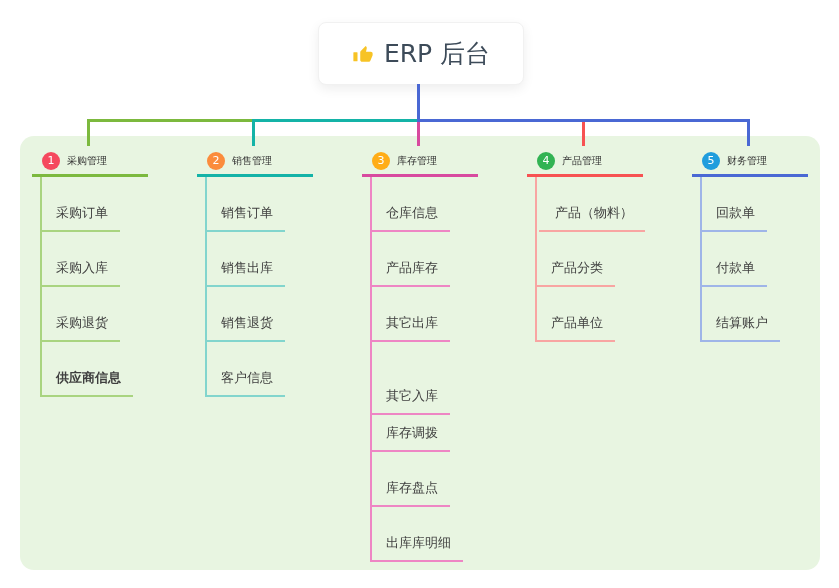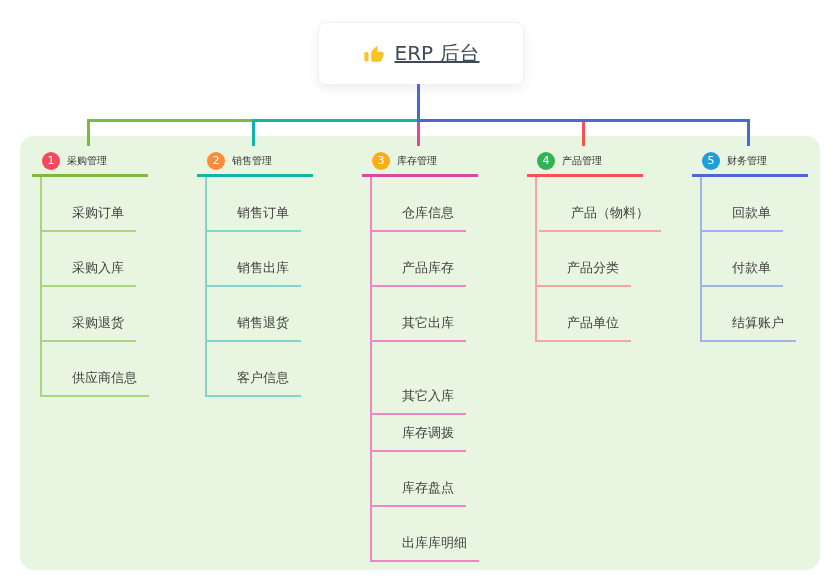--- a/index.html
+++ b/index.html
@@ -5,21 +5,21 @@
   html,body{margin:0;padding:0;background:#ffffff;}
   body{font-family:"DejaVu Sans","Liberation Sans",sans-serif;}
   #stage{position:relative;width:839px;height:588px;background:#ffffff;overflow:hidden;}
 
   
   .root-card{
     position:absolute;left:318px;top:22px;width:204px;height:61px;
     background:#ffffff;border:1px solid #f1f1f1;border-radius:8px;
     box-shadow:0 4px 12px rgba(0,0,0,0.07);
     display:flex;align-items:center;justify-content:center;gap:10px;
-    font-size:20px;font-weight:500;color:#3d4b59;cursor:default;text-decoration:underline;
+    font-size:25px;font-weight:500;color:#3d4b59;cursor:default;
   }
   .root-card .thumb{display:inline-flex;align-items:center;}
 
   
   .line{position:absolute;}
   .hline{height:3px;}
   .vline{width:3px;}
 
   
   .panel{
@@ -36,21 +36,21 @@
     width:18px;height:18px;border-radius:50%;flex:0 0 auto;
     color:#ffffff;font-size:11px;line-height:18px;text-align:center;font-weight:500;
   }
   .branch-label{font-size:10px;font-weight:500;color:#333333;white-space:nowrap;}
   .branch-underline{position:absolute;top:174px;height:3px;width:116px;}
 
   .trunk{position:absolute;width:2px;}
 
   .child-node{
     position:absolute;
-    padding:0 12px 9px 32px;
+    padding:0 12px 9px 16px;
     font-size:13px;line-height:16px;color:#3f3f3f;white-space:nowrap;
     border-bottom:2px solid;cursor:default;
   }
 </style>
 </head>
 <body>
 
 <div id="stage">
 
   <div class="root-card">
@@ -79,21 +79,21 @@
   <div id="branches">
       <div class="branch-header" style="left: 42px;">
         <span class="badge" style="background: rgb(245, 73, 94);">1</span>
         <span class="branch-label">采购管理</span>
       </div>
       <div class="branch-underline" style="left: 32px; background: rgb(124, 185, 62);"></div>
       <div class="trunk" style="left: 40px; top: 177px; height: 220px; background: rgb(169, 212, 128);"></div>
       <div class="child-node" style="left: 40px; top: 205px; border-bottom-color: rgb(169, 212, 128);">采购订单</div>
       <div class="child-node" style="left: 40px; top: 260px; border-bottom-color: rgb(169, 212, 128);">采购入库</div>
       <div class="child-node" style="left: 40px; top: 315px; border-bottom-color: rgb(169, 212, 128);">采购退货</div>
-      <div class="child-node" style="left: 40px; top: 370px; border-bottom-color: rgb(169, 212, 128);">供应商信息</div>
+      <div class="child-node" style="left: 40px; top: 370px; border-bottom-color: rgb(169, 212, 128); font-weight: bold;">供应商信息</div>
       <div class="branch-header" style="left: 207px;">
         <span class="badge" style="background: rgb(251, 140, 60);">2</span>
         <span class="branch-label">销售管理</span>
       </div>
       <div class="branch-underline" style="left: 197px; background: rgb(20, 179, 167);"></div>
       <div class="trunk" style="left: 205px; top: 177px; height: 220px; background: rgb(130, 213, 205);"></div>
       <div class="child-node" style="left: 205px; top: 205px; border-bottom-color: rgb(130, 213, 205);">销售订单</div>
       <div class="child-node" style="left: 205px; top: 260px; border-bottom-color: rgb(130, 213, 205);">销售出库</div>
       <div class="child-node" style="left: 205px; top: 315px; border-bottom-color: rgb(130, 213, 205);">销售退货</div>
       <div class="child-node" style="left: 205px; top: 370px; border-bottom-color: rgb(130, 213, 205);">客户信息</div>

